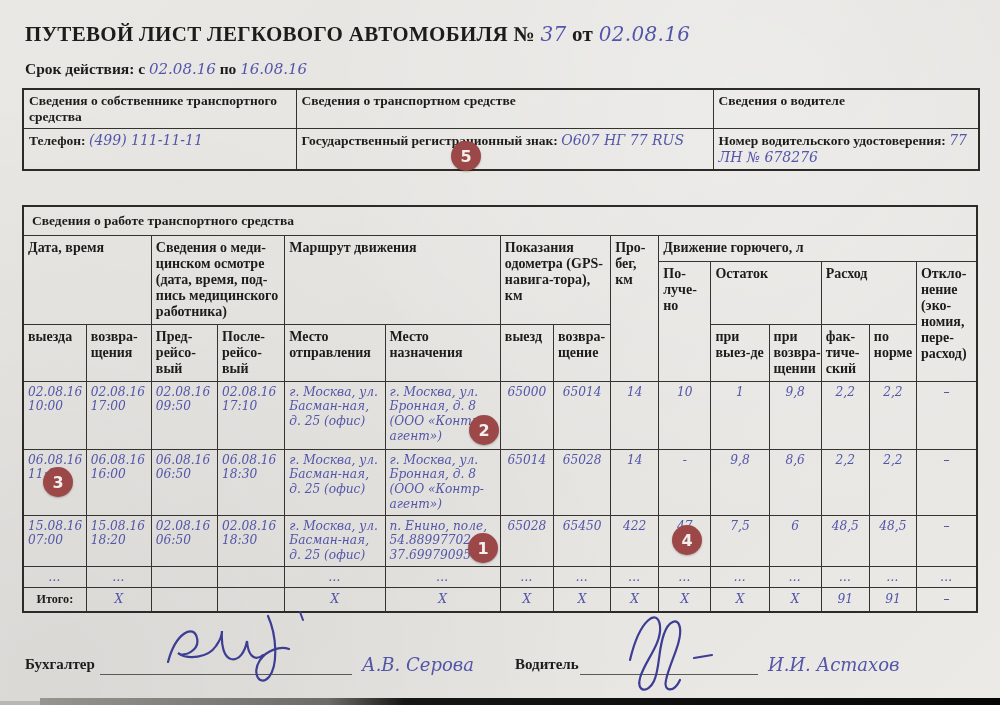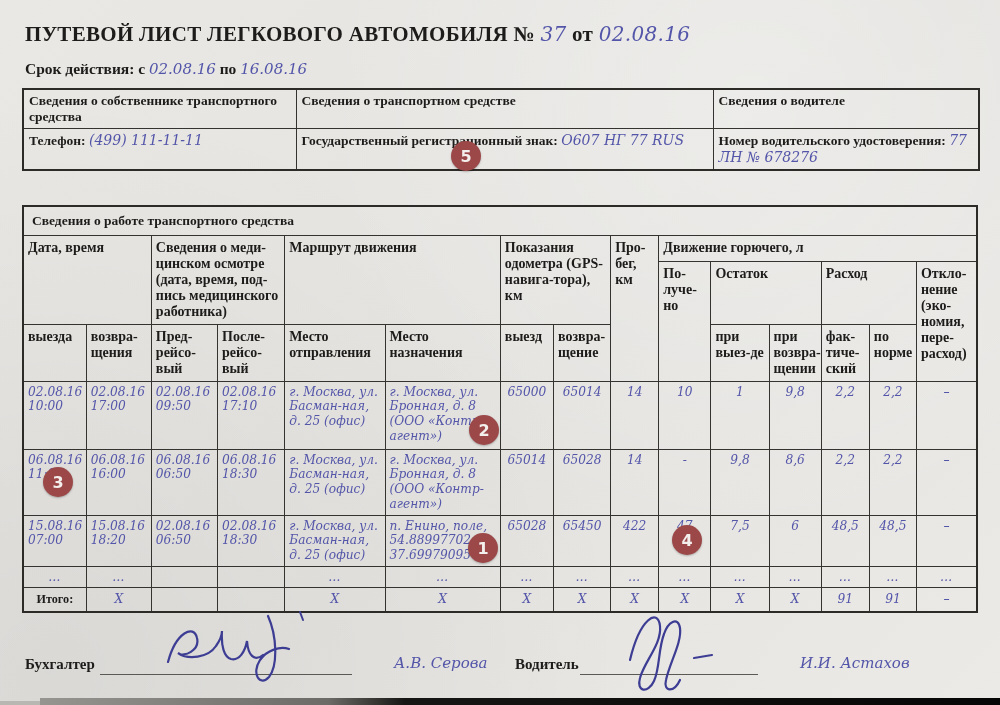--- a/index.html
+++ b/index.html
@@ -43,21 +43,21 @@
   .badge{position:absolute; width:30px; height:30px; border-radius:50%;
     background:#9c4848; color:#f3efec; font-family:"DejaVu Sans",sans-serif;
     font-size:16px; font-weight:bold; display:flex; align-items:center; justify-content:center;
     box-shadow:0 1px 2px rgba(0,0,0,.25); z-index:5;}
   
   .footer{position:absolute; left:0; top:648px; width:1000px; font-size:15px; font-weight:bold;}
   .sig-label{position:absolute; top:8px;}
   .acct-label{left:25px;} .drv-label{left:515px;}
   .sig-line{position:absolute; top:26px; border-bottom:1.5px solid #5a5954; height:0;}
   .acct-line{left:100px; width:252px;} .drv-line{left:580px; width:178px;}
-  .sig-name{position:absolute; top:6px; font-size:15px;margin-left:32px;}
+  .sig-name{position:absolute; top:6px; font-size:18px;}
   .acct-name{left:362px;} .drv-name{left:768px;}
   .sig-svg{position:absolute; z-index:4;}
   .acct-svg{left:150px; top:-38px;} .drv-svg{left:598px; top:-46px;}
   
   .scan-strip{position:absolute; bottom:0; left:40px; right:0; height:7px;
     background:linear-gradient(to right,#979590 0%,#6d6b67 30%,#161614 38%,#060606 100%);}
   .scan-strip2{position:absolute; bottom:0; left:0; width:40px; height:4px; background:#b9b7b2;}
 </style>
 </head>
 <body>

